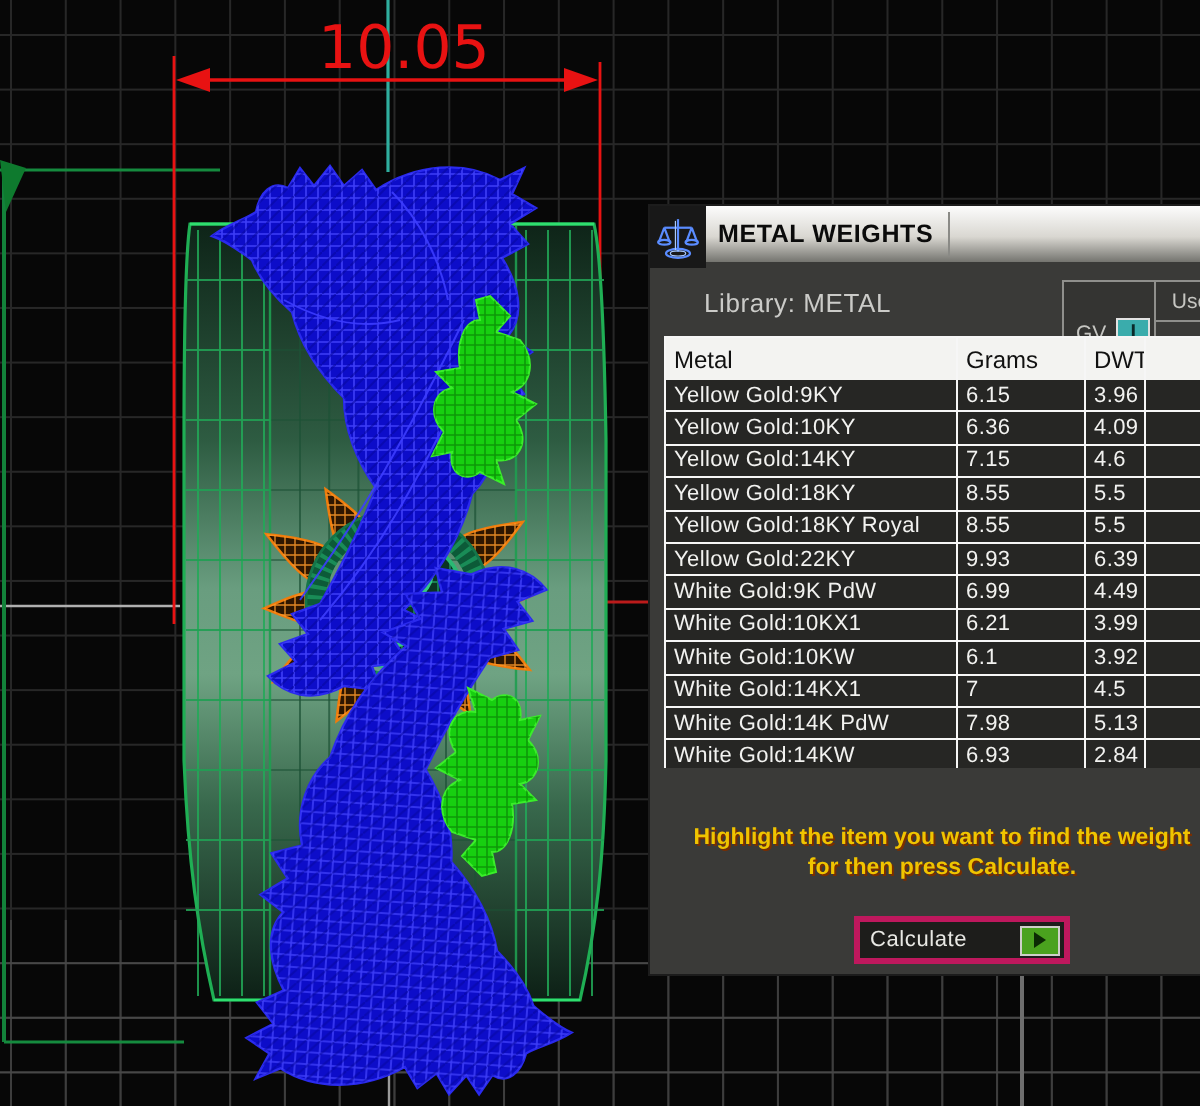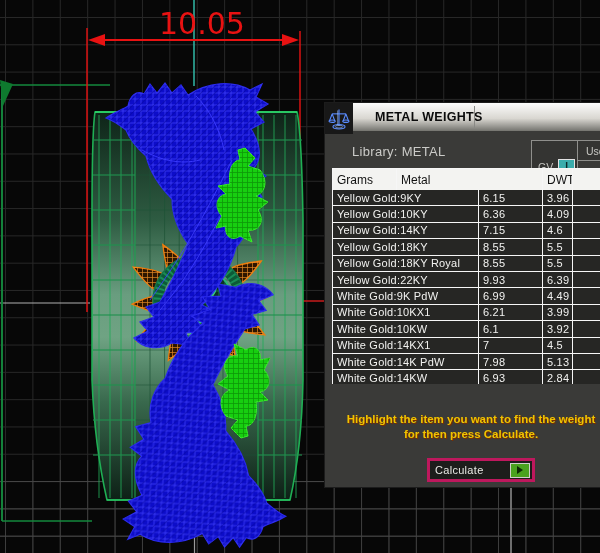--- a/index.html
+++ b/index.html
@@ -16,21 +16,21 @@
   #major-v{position:absolute;left:510px;top:487px;width:2px;height:66px;background:#6e6e6e;z-index:1;}
   #scene{position:absolute;left:0;top:0;z-index:2;}
 
   
   #dialog{position:absolute;left:325px;top:103px;width:292px;height:384px;background:#3a3a38;z-index:3;
     box-shadow:0 0 0 1px #1c1c1c;}
   #dlg-header{display:flex;align-items:flex-start;height:31px;}
   #dlg-icon{width:28px;height:31px;background:#181818;display:flex;align-items:center;justify-content:center;flex:0 0 28px;}
   #dlg-titlebar{flex:1;height:28px;background:linear-gradient(#fcfcfc,#d9d7d1 55%,#74746f);
     display:flex;align-items:center;position:relative;}
-  #dlg-title{font-size:12.5px;font-weight:bold;color:#0b0b0b;padding-left:22px;letter-spacing:.3px;}
+  #dlg-title{font-size:12.5px;font-weight:bold;color:#0b0b0b;padding-left:6px;letter-spacing:.3px;}
   #title-divider{position:absolute;left:121px;top:3px;width:1px;height:22px;background:#8a8a86;}
   #library-label{position:absolute;left:27px;top:41px;font-size:13px;color:#cbcbc8;letter-spacing:.3px;}
   #gv-group{position:absolute;left:206px;top:37px;height:19px;border:1px solid #8f8f8c;
     display:flex;align-items:center;padding:16px 2px 0 6px;background:#343432;}
   #gv-label{font-size:10.5px;color:#c6c6c2;margin-right:5px;}
   #i-btn{width:15px;height:14px;background:#3aacac;color:#0a2a2a;font-size:10px;font-weight:bold;
     display:flex;align-items:center;justify-content:center;border:1px solid #e2e2e2;}
   #user-btn{position:absolute;left:252px;top:37px;height:19px;width:38px;border:1px solid #8f8f8c;
     background:#343432;display:flex;align-items:center;justify-content:center;}
   #user-btn span{font-size:10.5px;color:#c6c6c2;}
@@ -280,22 +280,22 @@
     <div id="gv-group">
       <span id="gv-label">GV</span>
       <span id="i-btn">I</span>
     </div>
     <div id="user-btn">
       <span>User</span>
     </div>
 
     <div id="mtable">
       <div class="mhead">
+        <div class="mcell c0">Metal</div>
         <div class="mcell c1">Grams</div>
-        <div class="mcell c0">Metal</div>
         <div class="mcell c2">DWT</div>
         <div class="mcell c3"></div>
       </div>
       <div>
           <div class="mrow">
             <div class="mcell c0">Yellow Gold:9KY</div>
             <div class="mcell c1">6.15</div>
             <div class="mcell c2">3.96</div>
             <div class="mcell c3"></div>
           </div>

